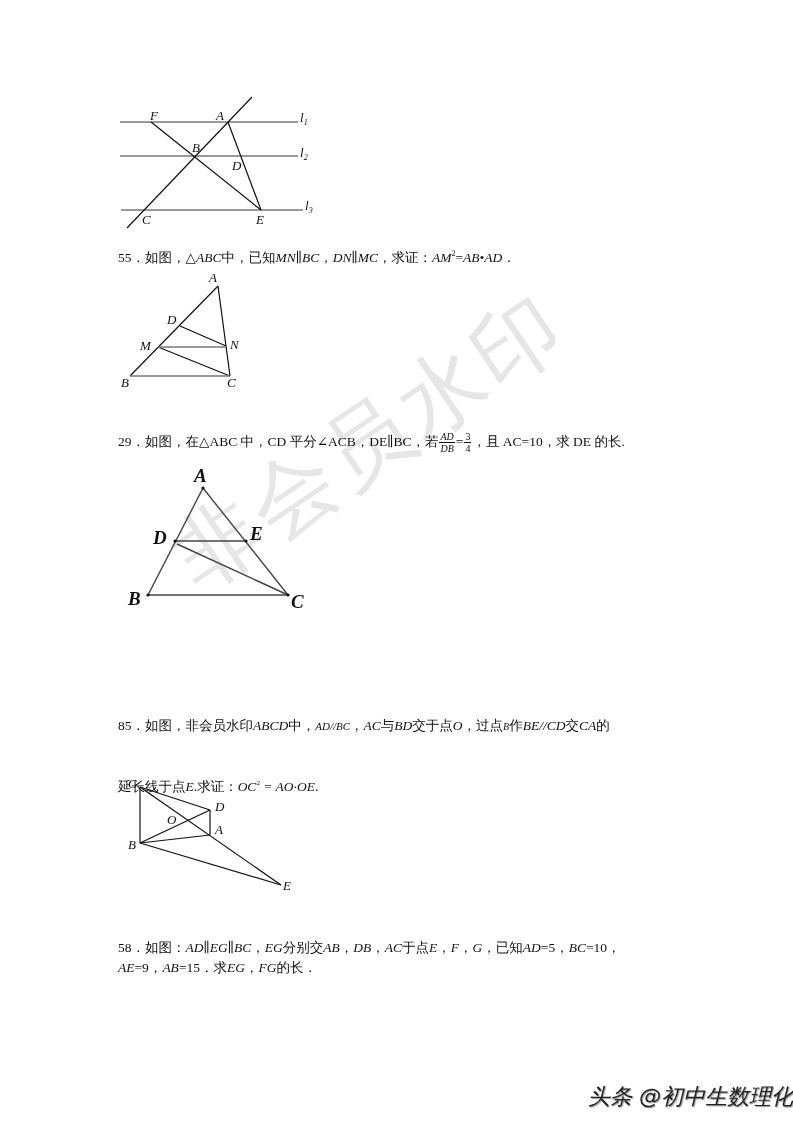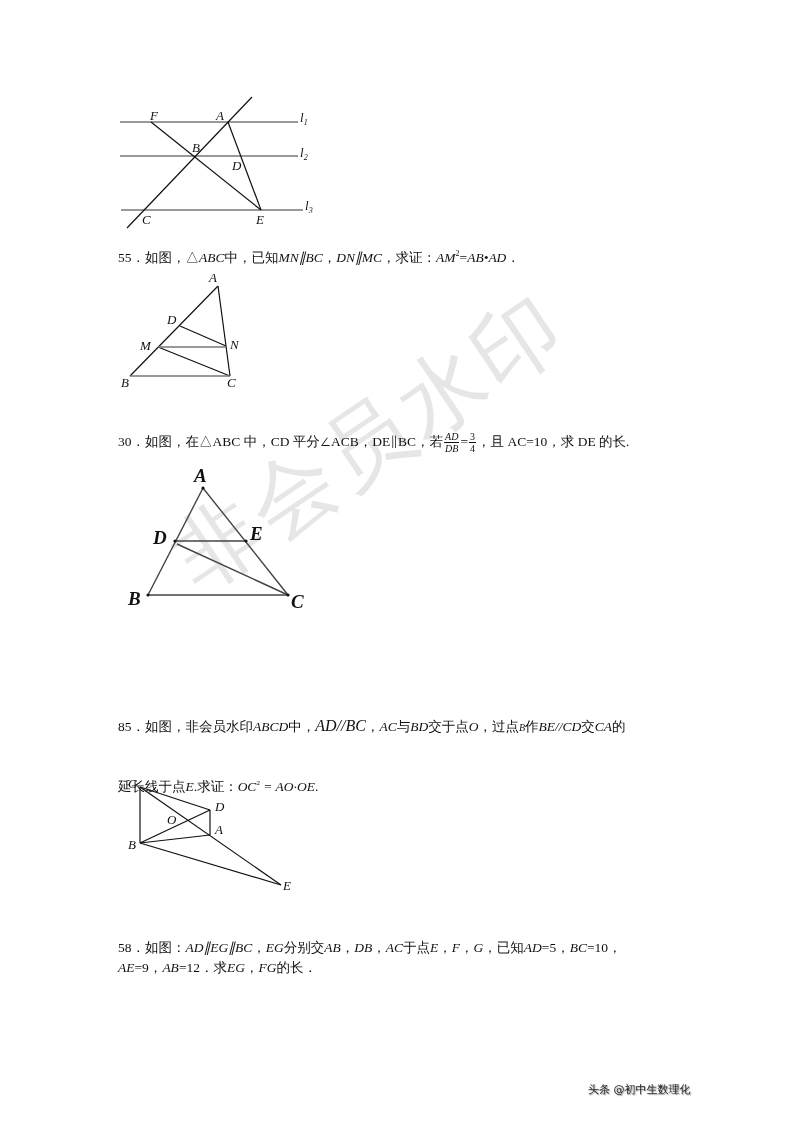--- a/index.html
+++ b/index.html
@@ -1,30 +1,30 @@
 <!DOCTYPE html>
 <html><head>
 <meta charset="utf-8">
 <style>
   html, body { margin: 0; padding: 0; background: #ffffff; }
   body { width: 793px; height: 1122px; position: relative; overflow: hidden;
          font-family: "Liberation Serif", "DejaVu Serif", serif; color: #111; }
-  .q-line { position: absolute; left: 118px; font-size: 13.5px; line-height: 18px; white-space: nowrap; font-family: Liberation Serif, serif; }
+  .q-line { position: absolute; left: 118px; font-size: 13.5px; line-height: 18px; white-space: nowrap; }
   .q-line i, .it { font-style: italic; }
   .svgfig { position: absolute; overflow: visible; }
   .lbl { font-family: "Liberation Serif", serif; font-style: italic; font-size: 13px; fill: #111; }
   .lblb { font-family: "Liberation Serif", serif; font-style: italic; font-weight: bold; font-size: 19px; fill: #111; }
   .frac { display: inline-block; vertical-align: middle; text-align: center; font-size: 10px; line-height: 11px; margin: 0 1px; }
   .frac span { display: block; }
   .frac .num { border-bottom: 1px solid #111; padding: 0 1px; }
   .watermark { position: absolute; left: 150px; top: 520px; font-family: "DejaVu Sans", sans-serif;
                font-size: 86px; color: rgba(200,200,200,0.45); transform: rotate(-34deg);
                transform-origin: left top; white-space: nowrap; letter-spacing: 4px; pointer-events: none; }
   .footer-brand { position: absolute; left: 588px; top: 1082px; font-family: "DejaVu Sans", sans-serif;
-                  font-size: 11px; color: #222; text-shadow: 1px 1px 1px #999; white-space: nowrap; }
+                  font-size: 22px; color: #222; text-shadow: 1px 1px 1px #999; white-space: nowrap; font-style: italic; }
 </style>
 </head>
 <body>
 
 <div class="watermark">非会员水印</div>
 
 <svg class="svgfig" style="left:110px;top:92px" width="230" height="140" viewBox="110 92 230 140">
   <g stroke="#777" stroke-width="1.6">
     <line x1="120" y1="122" x2="298" y2="122"></line>
     <line x1="120" y1="156" x2="298" y2="156"></line>
@@ -63,21 +63,21 @@
   </g>
   <text class="lbl" x="209" y="282">A</text>
   <text class="lbl" x="167" y="324">D</text>
   <text class="lbl" x="140" y="350">M</text>
   <text class="lbl" x="230" y="349">N</text>
   <text class="lbl" x="121" y="387">B</text>
   <text class="lbl" x="227" y="387">C</text>
 </svg>
 
 <div class="q-line" style="top:431px">
-  <span>30．</span><span>如图，在△ABC 中，CD 平分∠ACB，DE∥BC，若</span><span class="frac"><span class="num it">AD</span><span class="it">DB</span></span><span>=</span><span class="frac"><span class="num">3</span><span>4</span></span><span>，且 AC=10，求 DE 的长.</span>
+  <span>29．</span><span>如图，在△ABC 中，CD 平分∠ACB，DE∥BC，若</span><span class="frac"><span class="num it">AD</span><span class="it">DB</span></span><span>=</span><span class="frac"><span class="num">3</span><span>4</span></span><span>，且 AC=10，求 DE 的长.</span>
 </div>
 
 <svg class="svgfig" style="left:115px;top:460px" width="200" height="160" viewBox="115 460 200 160">
   <g stroke="#444" stroke-width="1.4">
     <line x1="148" y1="595" x2="203" y2="488"></line>
     <line x1="203" y1="488" x2="288" y2="595"></line>
     <line x1="175" y1="541" x2="246" y2="541"></line>
     <line x1="177" y1="544" x2="288" y2="595"></line>
     <line x1="148" y1="595" x2="288" y2="595"></line>
   </g>
@@ -89,21 +89,21 @@
       <circle cx="288" cy="595" r="1.6"></circle>
   </g>
   <text class="lblb" x="194" y="482">A</text>
   <text class="lblb" x="153" y="544">D</text>
   <text class="lblb" x="250" y="540">E</text>
   <text class="lblb" x="128" y="605">B</text>
   <text class="lblb" x="291" y="608">C</text>
 </svg>
 
 <div class="q-line" style="top:717px">
-  <span>85．</span><span>如图，非会员水印</span><i>ABCD</i><span>中，</span><i style="font-size:16px">AD//BC</i><span>，</span><i>AC</i><span>与</span><i>BD</i><span>交于点</span><i>O</i><span>，过点</span><i style="font-size:10px">B</i><span>作</span><i>BE//CD</i><span>交</span><i>CA</i><span>的</span>
+  <span>85．</span><span>如图，非会员水印</span><i>ABCD</i><span>中，</span><i style="font-size:11px">AD//BC</i><span>，</span><i>AC</i><span>与</span><i>BD</i><span>交于点</span><i>O</i><span>，过点</span><i style="font-size:10px">B</i><span>作</span><i>BE//CD</i><span>交</span><i>CA</i><span>的</span>
 </div>
 <div class="q-line" style="top:774px">
   <span>延长线于点</span><i>E</i><span>.求证：</span><i>OC</i><sup style="font-size:7px">2</sup><i> = AO·OE</i><span>.</span>
 </div>
 
 <svg class="svgfig" style="left:115px;top:770px" width="190" height="125" viewBox="115 770 190 125">
   <g stroke="#111" stroke-width="1.2">
     <line x1="140" y1="787" x2="140" y2="843"></line>
     <line x1="140" y1="787" x2="210" y2="810"></line>
     <line x1="210" y1="810" x2="210" y2="835"></line>
@@ -117,16 +117,16 @@
   <text class="lbl" x="167" y="824">O</text>
   <text class="lbl" x="215" y="834">A</text>
   <text class="lbl" x="128" y="849">B</text>
   <text class="lbl" x="283" y="890">E</text>
 </svg>
 
 <div class="q-line" style="top:939px">
   <span>58．</span><span>如图：</span><i>AD</i><i>∥</i><i>EG</i><i>∥</i><i>BC</i><span>，</span><i>EG</i><span>分别交</span><i>AB</i><span>，</span><i>DB</i><span>，</span><i>AC</i><span>于点</span><i>E</i><span>，</span><i>F</i><span>，</span><i>G</i><span>，已知</span><i>AD</i><span>=5，</span><i>BC</i><span>=10，</span>
 </div>
 <div class="q-line" style="top:959px">
-  <i>AE</i><span>=9，</span><i>AB</i><span>=12．求</span><i>EG</i><span>，</span><i>FG</i><span>的长．</span>
+  <i>AE</i><span>=9，</span><i>AB</i><span>=15．求</span><i>EG</i><span>，</span><i>FG</i><span>的长．</span>
 </div>
 
 <div class="footer-brand">头条 @初中生数理化</div>
 
 </body></html>

